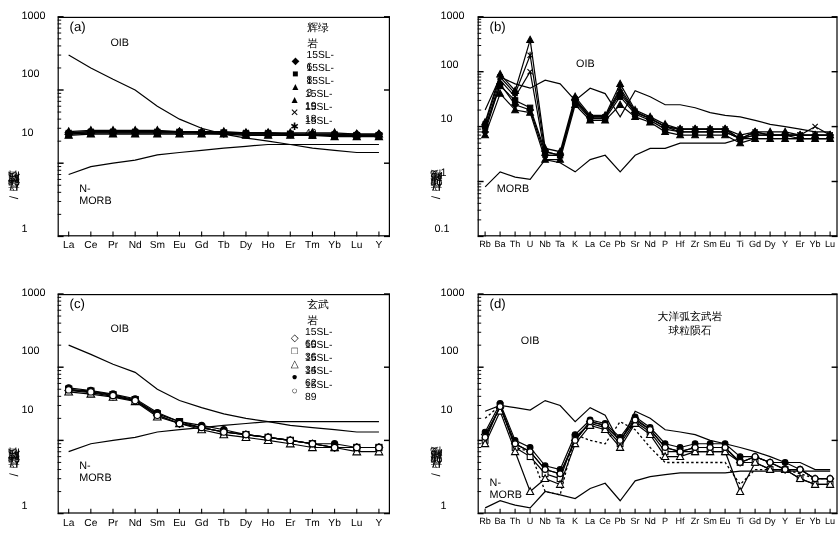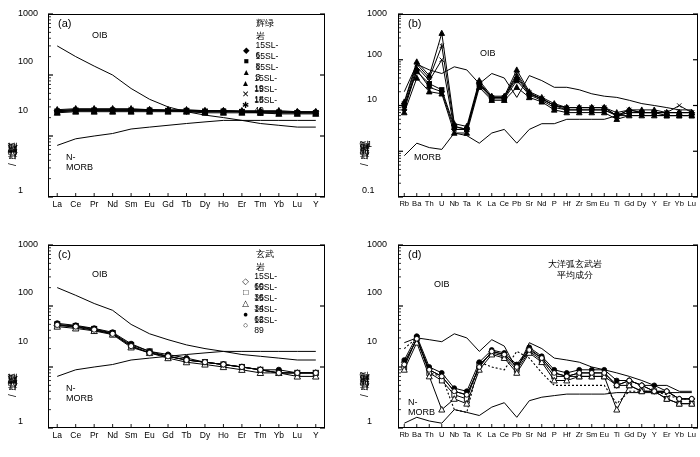--- a/index.html
+++ b/index.html
@@ -676,21 +676,21 @@
     <div class="ytick" style="left:15px;top:8px;width:27px;">1000</div>
     <div class="ytick" style="left:15px;top:56px;width:27px;">100</div>
     <div class="ytick" style="left:15px;top:105px;width:27px;">10</div>
     <div class="ytick" style="left:15px;top:185px;width:27px;">1</div>
     <div class="plotbox" style="left:46px;top:14px;width:300px;height:183px;"></div>
     <div class="panel-label" style="left:56px;top:17px;">(d)</div>
     <div class="curve-label" style="left:82px;top:48px;">OIB</div>
     <div class="curve-label" style="left:56px;top:166px;">N-MORB</div>
     <div class="anno" style="left:168px;top:28px;width:110px;">
       <span>大洋弧玄武岩</span><br>
-      <span>平均成分</span>
+      <span>球粒陨石</span>
     </div>
     <svg id="svg-d" width="352" height="210">
         <line x1="46" x2="51" y1="197" y2="197" stroke="#000" stroke-width="1.2"></line>
         <line x1="341" x2="346" y1="197" y2="197" stroke="#000" stroke-width="1.2"></line>
         <line x1="46" x2="49" y1="178.63717026449714" y2="178.63717026449714" stroke="#000" stroke-width="0.8"></line>
         <line x1="46" x2="49" y1="167.89560346210058" y2="167.89560346210058" stroke="#000" stroke-width="0.8"></line>
         <line x1="46" x2="49" y1="160.2743405289943" y2="160.2743405289943" stroke="#000" stroke-width="0.8"></line>
         <line x1="46" x2="49" y1="154.36282973550286" y2="154.36282973550286" stroke="#000" stroke-width="0.8"></line>
         <line x1="46" x2="49" y1="149.53277372659772" y2="149.53277372659772" stroke="#000" stroke-width="0.8"></line>
         <line x1="46" x2="49" y1="145.44901955913033" y2="145.44901955913033" stroke="#000" stroke-width="0.8"></line>

